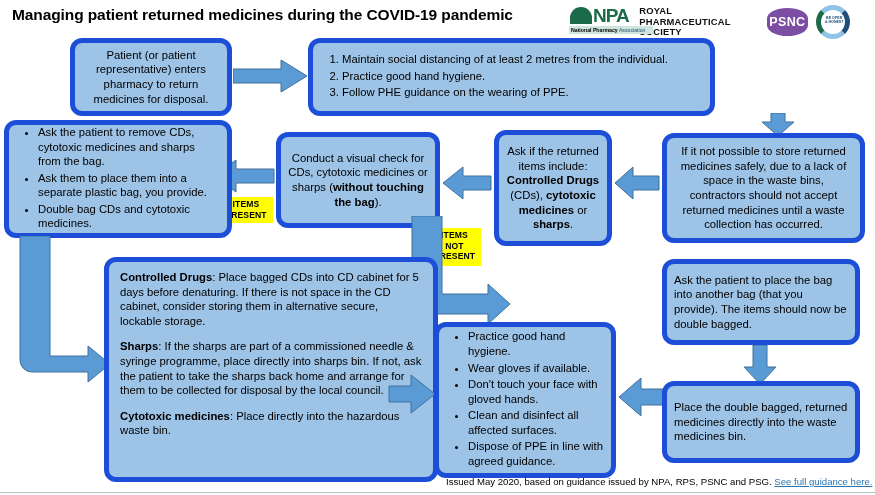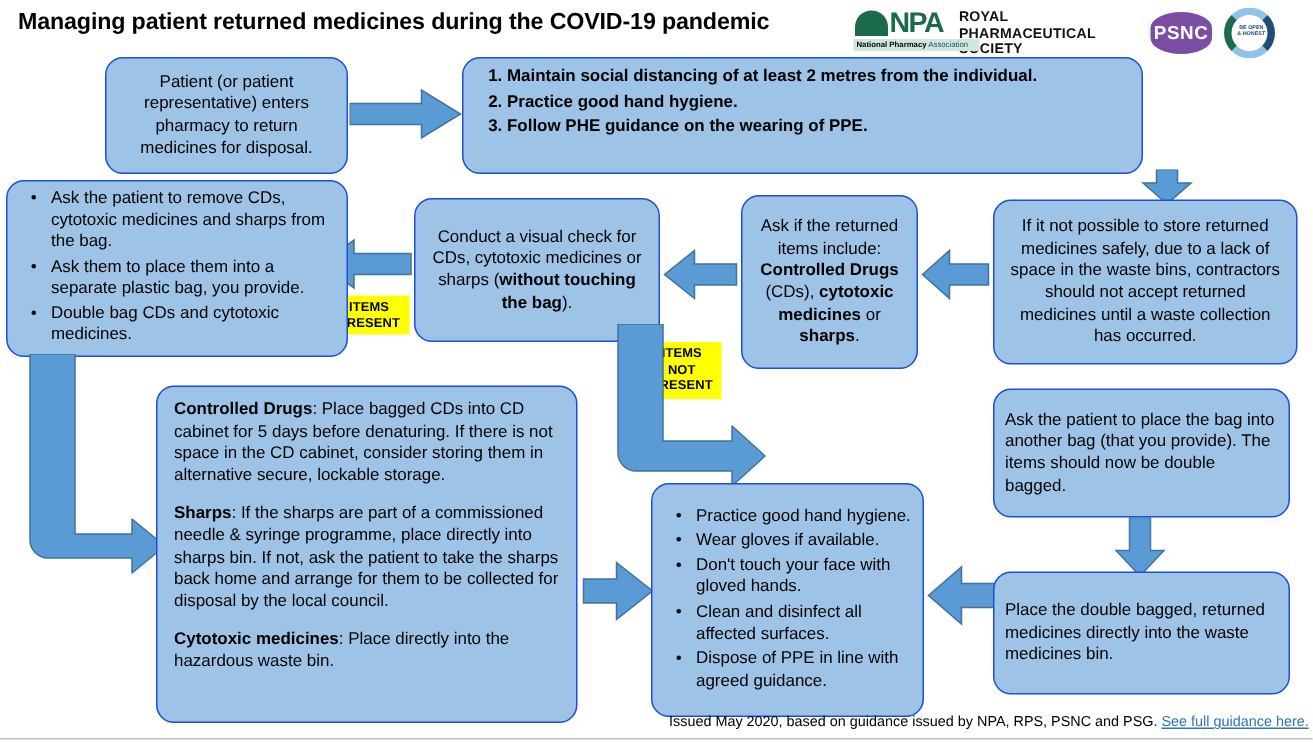--- a/index.html
+++ b/index.html
@@ -120,21 +120,21 @@
     text-align: center;
     font-size: 3.6px;
     line-height: 4.4px;
     font-weight: bold;
     color: #1f4e79;
   }
 
   
   .box {
     background: #9dc3e6;
-    border: 1px solid #1d4ed8;
+    border: 5px solid #1d4ed8;
     border-radius: 12px;
     box-sizing: border-box;
     color: #000;
     font-size: 11.3px;
     line-height: 14.6px;
     padding: 5px 7px;
   }
   .box.center { text-align: center; }
   .box ol, .box ul {
     margin: 0;
@@ -216,21 +216,21 @@
   </div>
 
   <div class="abs box center" style="left:70px; top:38px; width:162px; height:78px; display:flex; align-items:center; justify-content:center;">
     <div>Patient (or patient representative) enters pharmacy to return medicines for disposal.</div>
   </div>
 
   <svg class="abs arrow" style="left:233px; top:58px;" width="76" height="36" viewBox="0 0 76 36">
     <polygon points="0,11 48,11 48,2 74,18 48,34 48,25 0,25" fill="#5b9bd5" stroke="#41719c" stroke-width="1"></polygon>
   </svg>
 
-  <div class="abs box" style="left:308px; top:38px; width:454px; height:78px; display:flex; align-items:flex-start;font-weight:bold;">
+  <div class="abs box" style="left:308px; top:38px; width:407px; height:78px; display:flex; align-items:center;">
     <ol>
       <li>Maintain social distancing of at least 2 metres from the individual.</li>
       <li>Practice good hand hygiene.</li>
       <li>Follow PHE guidance on the wearing of PPE.</li>
     </ol>
   </div>
 
   <svg class="abs arrow" style="left:760px; top:113px;" width="36" height="24" viewBox="0 0 36 24">
     <polygon points="11,0 25,0 25,9 34,9 18,23 2,9 11,9" fill="#5b9bd5" stroke="#41719c" stroke-width="1"></polygon>
   </svg>
@@ -285,21 +285,21 @@
     <div>ITEMS</div>
     <div>NOT</div>
     <div>PRESENT</div>
   </div>
 
   <svg class="abs arrow" style="left:402px; top:216px;" width="110" height="135" viewBox="0 0 110 135">
     <path d="M 10 0 L 40 0 L 40 78 L 86 78 L 86 68 L 108 88 L 86 108 L 86 98 L 22 98
              A 12 12 0 0 1 10 86 Z" fill="#5b9bd5" stroke="#41719c" stroke-width="1" stroke-linejoin="round"></path>
   </svg>
 
-  <div class="abs box" style="left:104px; top:257px; width:281px; height:225px; padding:8px 11px;">
+  <div class="abs box" style="left:104px; top:257px; width:334px; height:225px; padding:8px 11px;">
     <p><b>Controlled Drugs</b><span>: Place bagged CDs into CD cabinet for 5 days before denaturing. If there is not space in the CD cabinet, consider storing them in alternative secure, lockable storage.</span></p>
     <p><b>Sharps</b><span>: If the sharps are part of a commissioned needle &amp; syringe programme, place directly into sharps bin. If not, ask the patient to take the sharps back home and arrange for them to be collected for disposal by the local council.</span></p>
     <p><b>Cytotoxic medicines</b><span>: Place directly into the hazardous waste bin.</span></p>
   </div>
 
   <svg class="abs arrow" style="left:387px; top:372px;" width="50" height="44" viewBox="0 0 50 44">
     <polygon points="2,14 24,14 24,3 48,22 24,41 24,30 2,30" fill="#5b9bd5" stroke="#41719c" stroke-width="1"></polygon>
   </svg>
 
   <div class="abs box" style="left:434px; top:322px; width:182px; height:156px; display:flex; align-items:center;">

